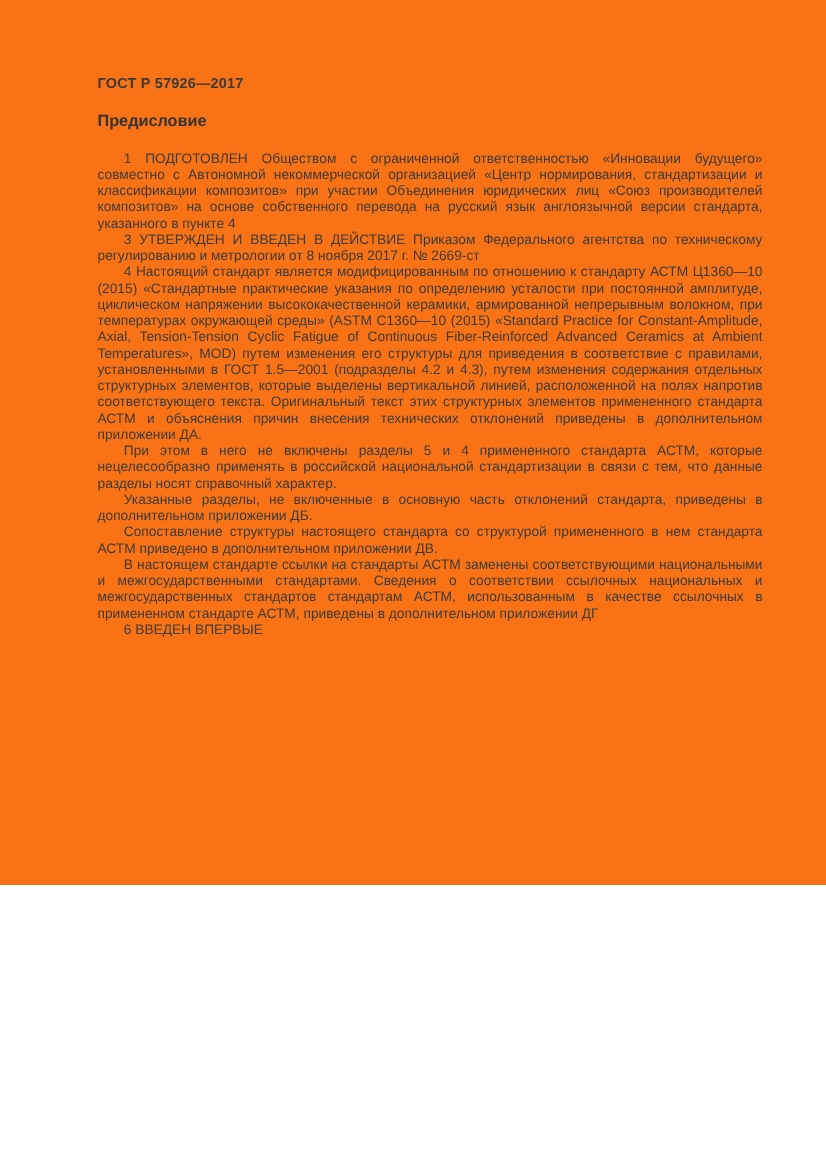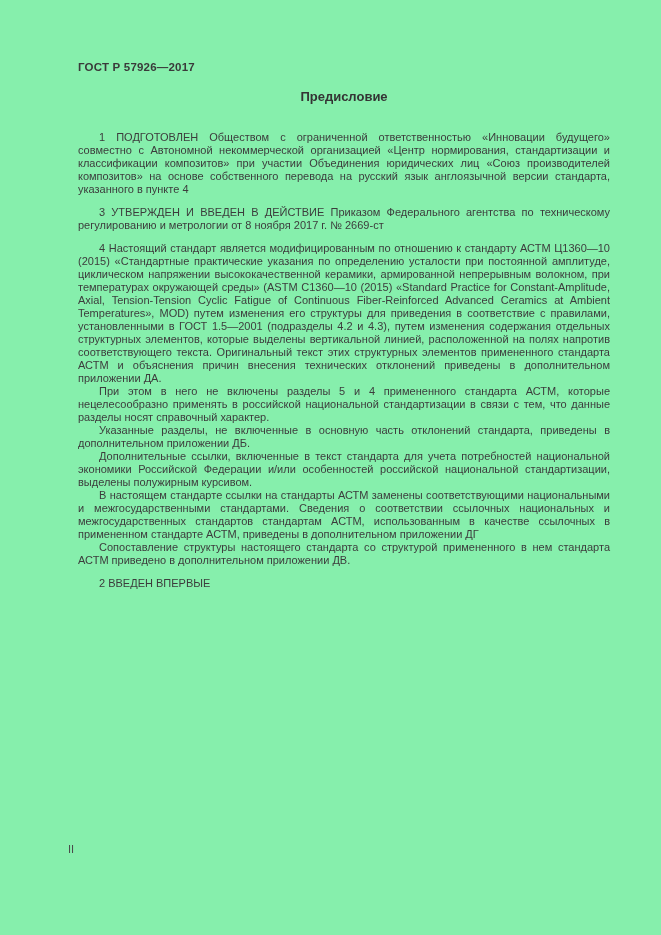--- a/index.html
+++ b/index.html
@@ -3,63 +3,61 @@
 <meta charset="utf-8">
 <style>
   html, body {
     margin: 0;
     padding: 0;
     background: #ffffff;
   }
   .page {
     position: relative;
     width: 661px;
-    height: 935px;
-    background: #86efac;
+    height: 708px;
+    background: #f97316;
     color: #3c3c3c;
     font-family: "Liberation Sans", sans-serif;
     overflow: hidden;
   }
   .doc-number {
     position: absolute;
     left: 78px;
     top: 61px;
     font-size: 11.5px;
     font-weight: bold;
     letter-spacing: 0.2px;
     color: #3a3a3a;
   }
   .doc-title {
     position: absolute;
     left: 78px;
     top: 89px;
     width: 532px;
     margin: 0;
-    text-align: center;
     font-size: 13px;
     font-weight: bold;
     color: #343434;
   }
   .foreword-body {
     position: absolute;
     left: 78px;
     top: 121px;
     width: 532px;
     font-size: 11px;
     line-height: 13px;
     text-align: justify;
     color: #3c3c3c;
   }
   .para {
     margin: 0;
     text-indent: 21px;
     hyphens: manual;
   }
   .para.spaced {
-    margin-top: 10px;
   }
   .page-number {
     position: absolute;
     left: 68px;
     top: 843px;
     font-size: 11px;
     color: #4a4a4a;
   }
 </style>
 </head>
@@ -69,20 +67,19 @@
   <div class="doc-number">ГОСТ Р 57926—2017</div>
 
   <h1 class="doc-title">Предисловие</h1>
 
   <div class="foreword-body">
       <p class="para spaced">1 ПОДГОТОВЛЕН Обществом с ограниченной ответственностью «Инновации будущего» совместно с Автономной некоммерческой организацией «Центр нормирования, стандартизации и классификации композитов» при участии Объединения юридических лиц «Союз производителей композитов» на основе собственного перевода на русский язык англоязычной версии стандарта, указанного в пункте 4</p>
       <p class="para spaced">3 УТВЕРЖДЕН И ВВЕДЕН В ДЕЙСТВИЕ Приказом Федерального агентства по техническому регулированию и метрологии от 8 ноября 2017 г. № 2669-ст</p>
       <p class="para spaced">4 Настоящий стандарт является модифицированным по отношению к стандарту АСТМ Ц1360—10 (2015) «Стандартные практические указания по определению усталости при постоянной амплитуде, циклическом напряжении высококачественной керамики, армированной непрерывным волокном, при температурах окружающей среды» (ASTM C1360—10 (2015) «Standard Practice for Constant-Amplitude, Axial, Tension-Tension Cyclic Fatigue of Continuous Fiber-Reinforced Advanced Ceramics at Ambient Temperatures», MOD) путем изменения его структуры для приведения в соответствие с правилами, установленными в ГОСТ 1.5—2001 (подразделы 4.2 и 4.3), путем изменения содержания отдельных структурных элементов, которые выделены вертикальной линией, расположенной на полях напротив соответствующего текста. Оригинальный текст этих структурных элементов примененного стандарта АСТМ и объяснения причин внесения технических отклонений приведены в дополнительном приложении ДА.</p>
       <p class="para">При этом в него не включены разделы 5 и 4 примененного стандарта АСТМ, которые нецелесообразно применять в российской национальной стандартизации в связи с тем, что данные разделы носят справочный характер.</p>
       <p class="para">Указанные разделы, не включенные в основную часть отклонений стандарта, приведены в дополнительном приложении ДБ.</p>
-      <p class="para">Дополнительные ссылки, включенные в текст стандарта для учета потребностей национальной экономики Российской Федерации и/или особенностей российской национальной стандартизации, выделены полужирным курсивом.</p>
+      <p class="para">Сопоставление структуры настоящего стандарта со структурой примененного в нем стандарта АСТМ приведено в дополнительном приложении ДВ.</p>
       <p class="para">В настоящем стандарте ссылки на стандарты АСТМ заменены соответствующими национальными и межгосударственными стандартами. Сведения о соответствии ссылочных национальных и межгосударственных стандартов стандартам АСТМ, использованным в качестве ссылочных в примененном стандарте АСТМ, приведены в дополнительном приложении ДГ</p>
-      <p class="para">Сопоставление структуры настоящего стандарта со структурой примененного в нем стандарта АСТМ приведено в дополнительном приложении ДВ.</p>
-      <p class="para spaced">2 ВВЕДЕН ВПЕРВЫЕ</p>
+      <p class="para spaced">6 ВВЕДЕН ВПЕРВЫЕ</p>
     </div>
 
   <div class="page-number">II</div>
 </div>
 
 </body></html>

